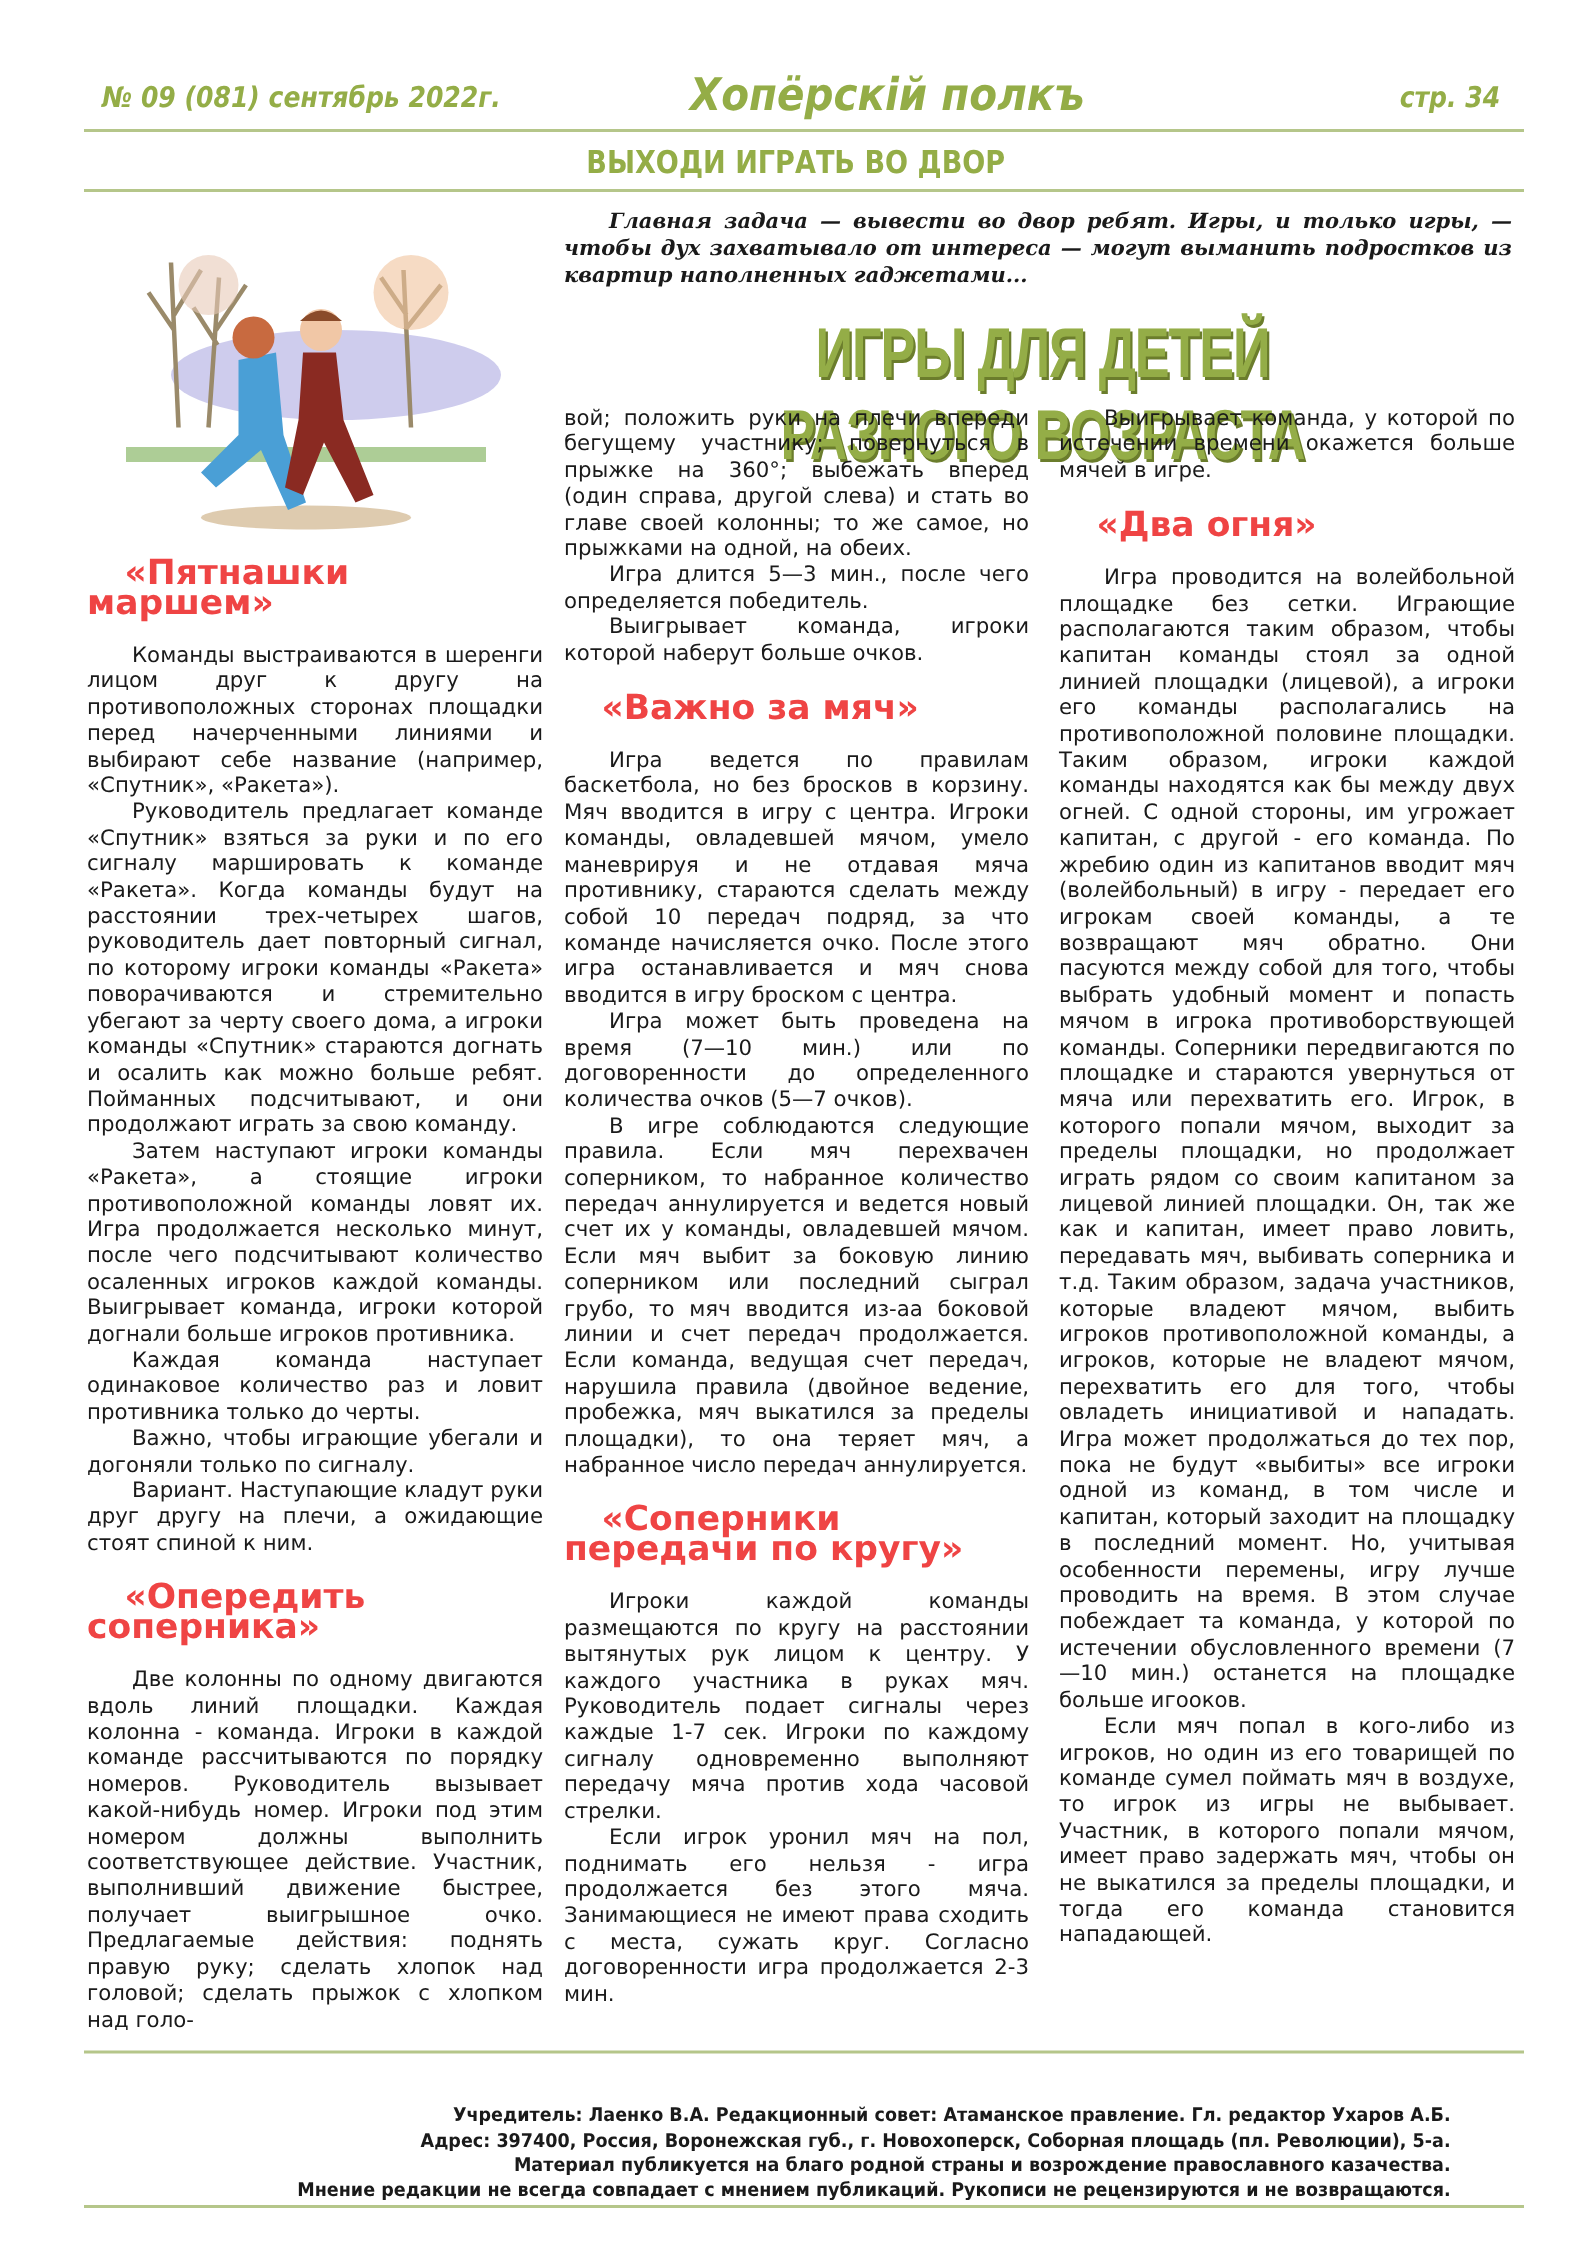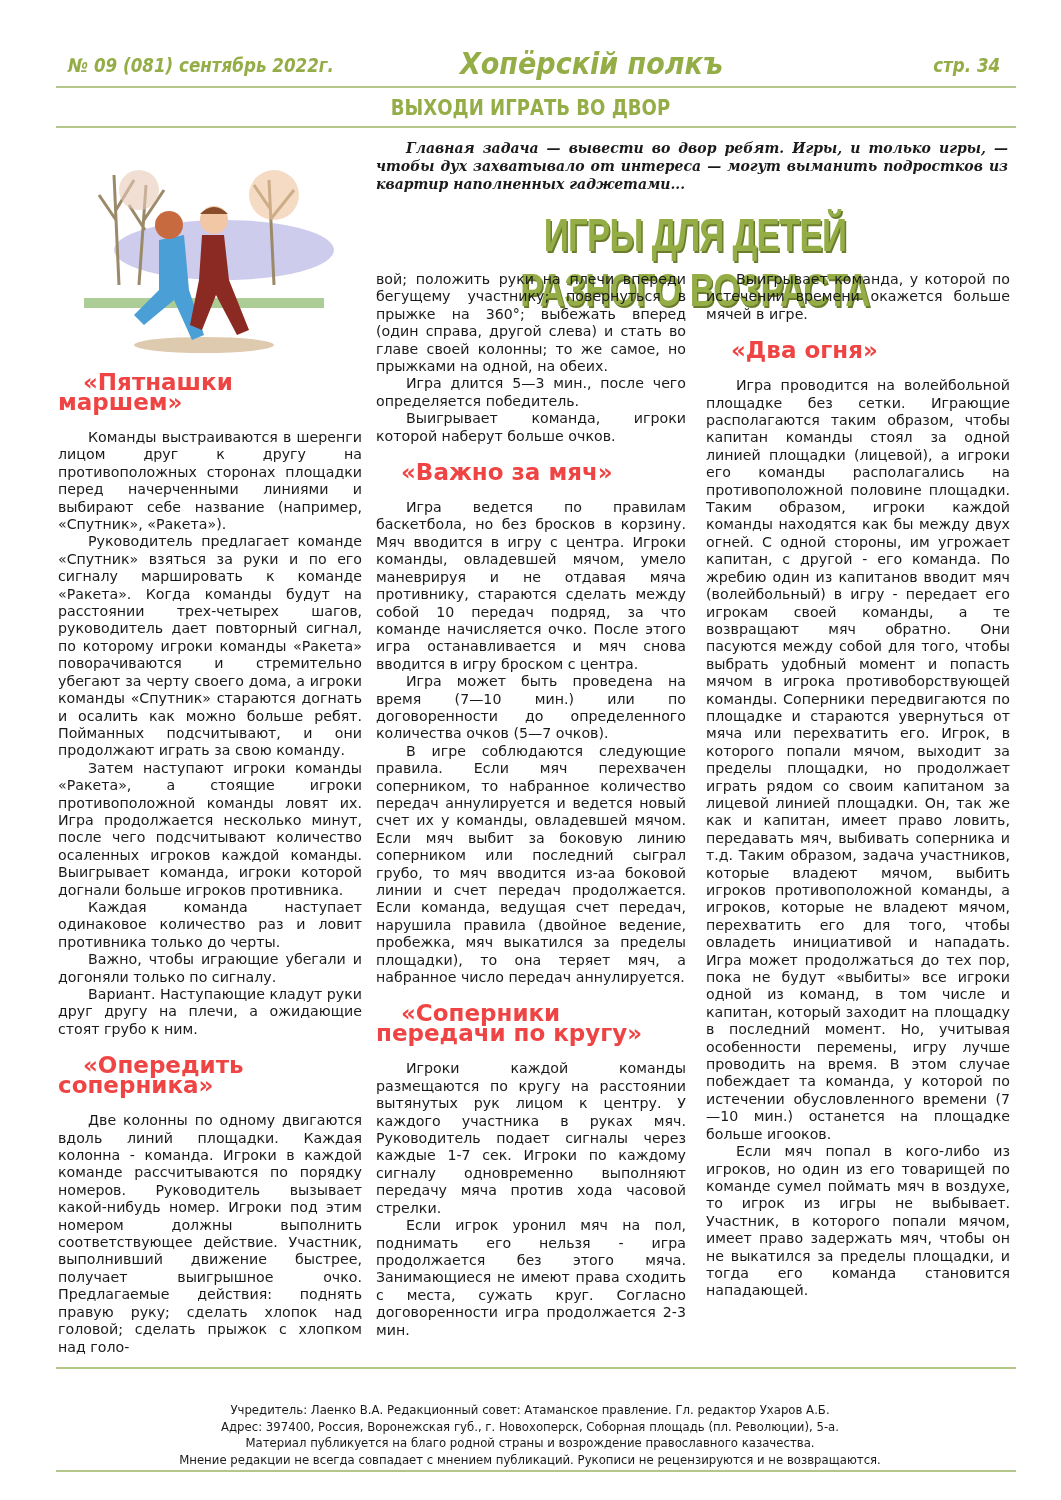--- a/index.html
+++ b/index.html
@@ -12,21 +12,21 @@
   .section{position:absolute;top:96px;left:0;width:1061px;text-align:center;font-weight:bold;font-size:21px;color:#94ad47;transform:scaleX(0.86);}
   .lead{position:absolute;left:376px;top:139px;width:632px;font-family:"DejaVu Serif",serif;font-style:italic;font-weight:bold;font-size:14px;line-height:18px;text-align:justify;text-indent:30px;}
   .bigtitle{position:absolute;left:380px;top:207px;width:630px;text-align:center;font-family:"Liberation Sans",sans-serif;font-weight:bold;font-size:47px;color:#94ad47;letter-spacing:-1px;transform:scaleX(0.74);text-shadow:2px 2px 0 #6b7d2c;}
   .illus{position:absolute;left:74px;top:140px;width:270px;height:225px;}
   .col{position:absolute;font-size:14.2px;line-height:17.4px;text-align:justify;}
   .col p{margin:0;text-indent:30px;}
   .col h3{margin:0;font-size:23px;font-weight:bold;color:#ef4444;text-indent:25px;line-height:20px;}
   .c1{left:58px;top:372px;width:304px;}
   .c2{left:376px;top:271px;width:310px;}
   .c3{left:706px;top:271px;width:304px;}
-  .footer{position:absolute;left:60px;top:1402px;width:940px;text-align:center;font-weight:normal;font-size:12.6px;line-height:16.5px;}
+  .footer{position:absolute;left:60px;top:1402px;width:940px;text-align:right;font-weight:bold;font-size:12.6px;line-height:16.5px;}
   .footer div{transform:scaleX(0.93);}
 </style>
 </head>
 <body>
 
 <div class="hdr">
   <span class="issue">№ 09 (081) сентябрь 2022г.</span>
   <span class="title">Хопёрскій полкъ</span>
   <span class="page">стр. 34</span>
 </div>
@@ -58,21 +58,21 @@
 <div class="bigtitle">ИГРЫ ДЛЯ ДЕТЕЙ РАЗНОГО ВОЗРАСТА</div>
 
 <div class="col c1">
   <h3>«Пятнашки маршем»</h3>
   <div style="height:17px"></div>
   <p>Команды выстраиваются в шеренги лицом друг к другу на противоположных сторонах площадки перед начерченными линиями и выбирают себе название (например, «Спутник», «Ракета»).</p>
   <p>Руководитель предлагает команде «Спутник» взяться за руки и по его сигналу маршировать к команде «Ракета». Когда команды будут на расстоянии трех-четырех шагов, руководитель дает повторный сигнал, по которому игроки команды «Ракета» поворачиваются и стремительно убегают за черту своего дома, а игроки команды «Спутник» стараются догнать и осалить как можно больше ребят. Пойманных подсчитывают, и они продолжают играть за свою команду.</p>
   <p>Затем наступают игроки команды «Ракета», а стоящие игроки противоположной команды ловят их. Игра продолжается несколько минут, после чего подсчитывают количество осаленных игроков каждой команды. Выигрывает команда, игроки которой догнали больше игроков противника.</p>
   <p>Каждая команда наступает одинаковое количество раз и ловит противника только до черты.</p>
   <p>Важно, чтобы играющие убегали и догоняли только по сигналу.</p>
-  <p>Вариант. Наступающие кладут руки друг другу на плечи, а ожидающие стоят грубо к ним.</p>
+  <p>Вариант. Наступающие кладут руки друг другу на плечи, а ожидающие стоят спиной к ним.</p>
   <div style="height:17px"></div>
   <h3>«Опередить соперника»</h3>
   <div style="height:17px"></div>
   <p>Две колонны по одному двигаются вдоль линий площадки. Каждая колонна - команда. Игроки в каждой команде рассчитываются по порядку номеров. Руководитель вызывает какой-нибудь номер. Игроки под этим номером должны выполнить соответствующее действие. Участник, выполнивший движение быстрее, получает выигрышное очко. Предлагаемые действия: поднять правую руку; сделать хлопок над головой; сделать прыжок с хлопком над голо-</p>
 </div>
 
 <div class="col c2">
   <p style="text-indent:0">вой; положить руки на плечи впереди бегущему участнику; повернуться в прыжке на 360°; выбежать вперед (один справа, другой слева) и стать во главе своей колонны; то же самое, но прыжками на одной, на обеих.</p>
   <p>Игра длится 5—3 мин., после чего определяется победитель.</p>
   <p>Выигрывает команда, игроки которой наберут больше очков.</p>

